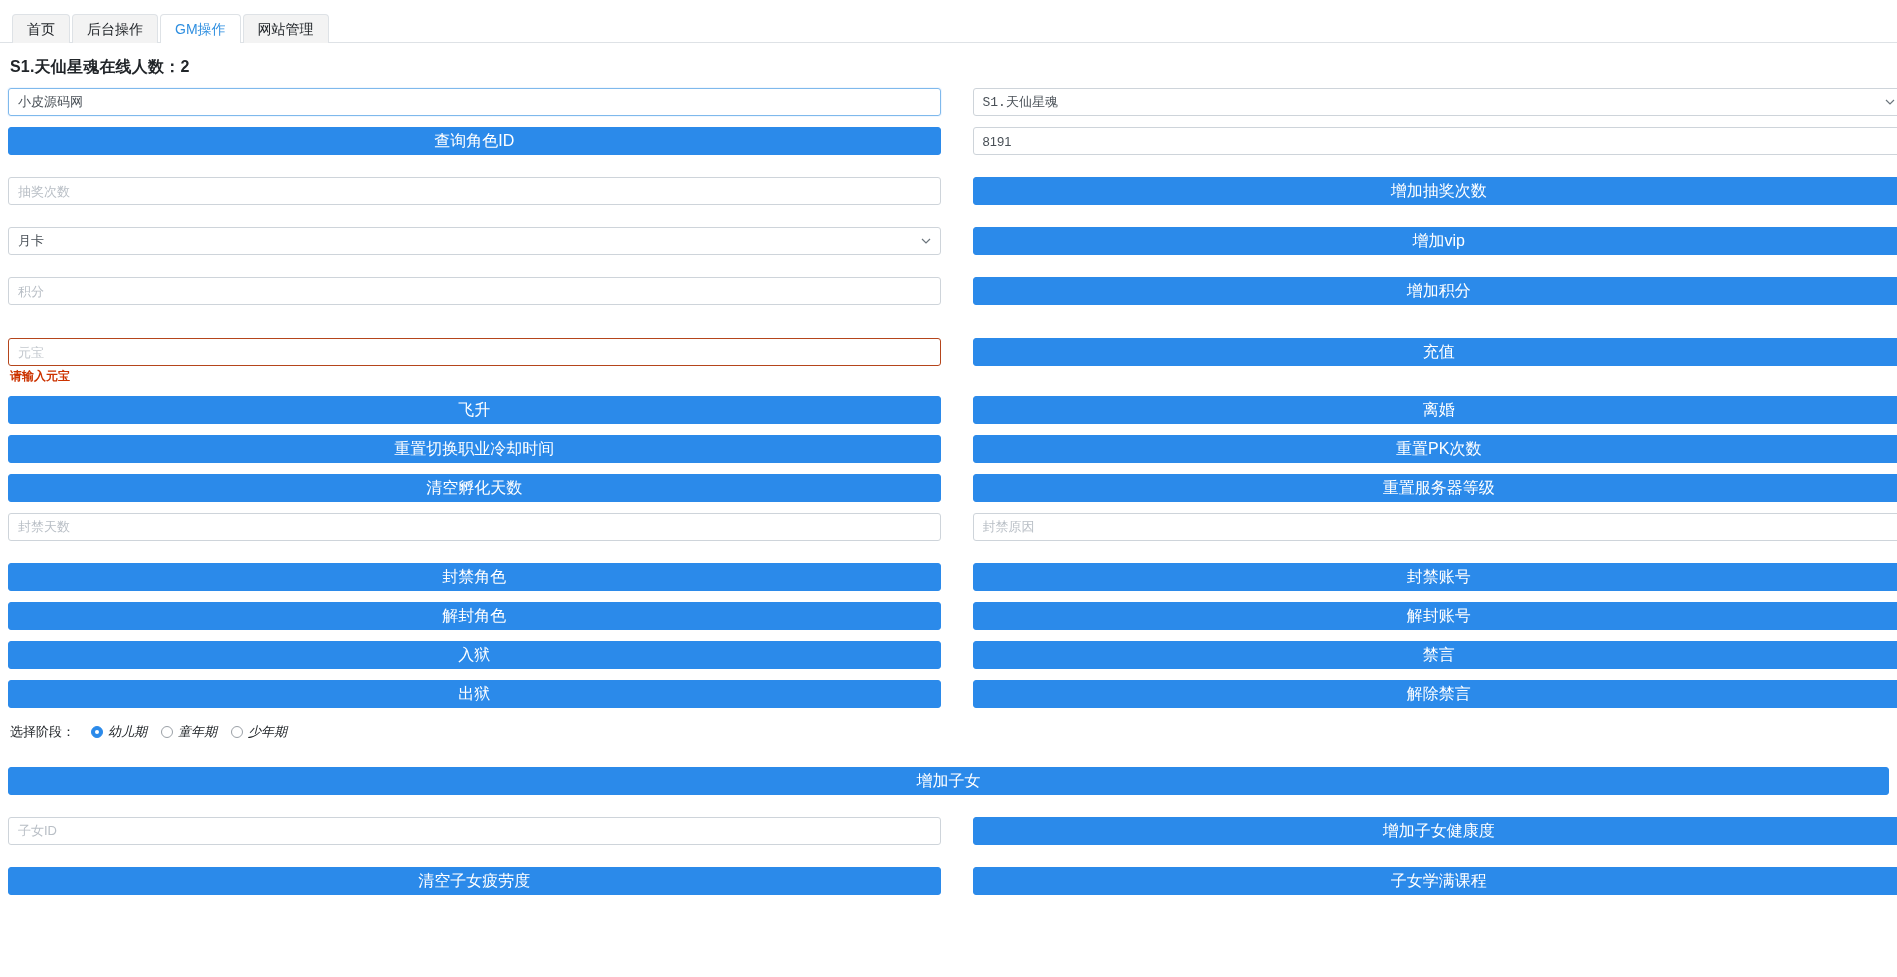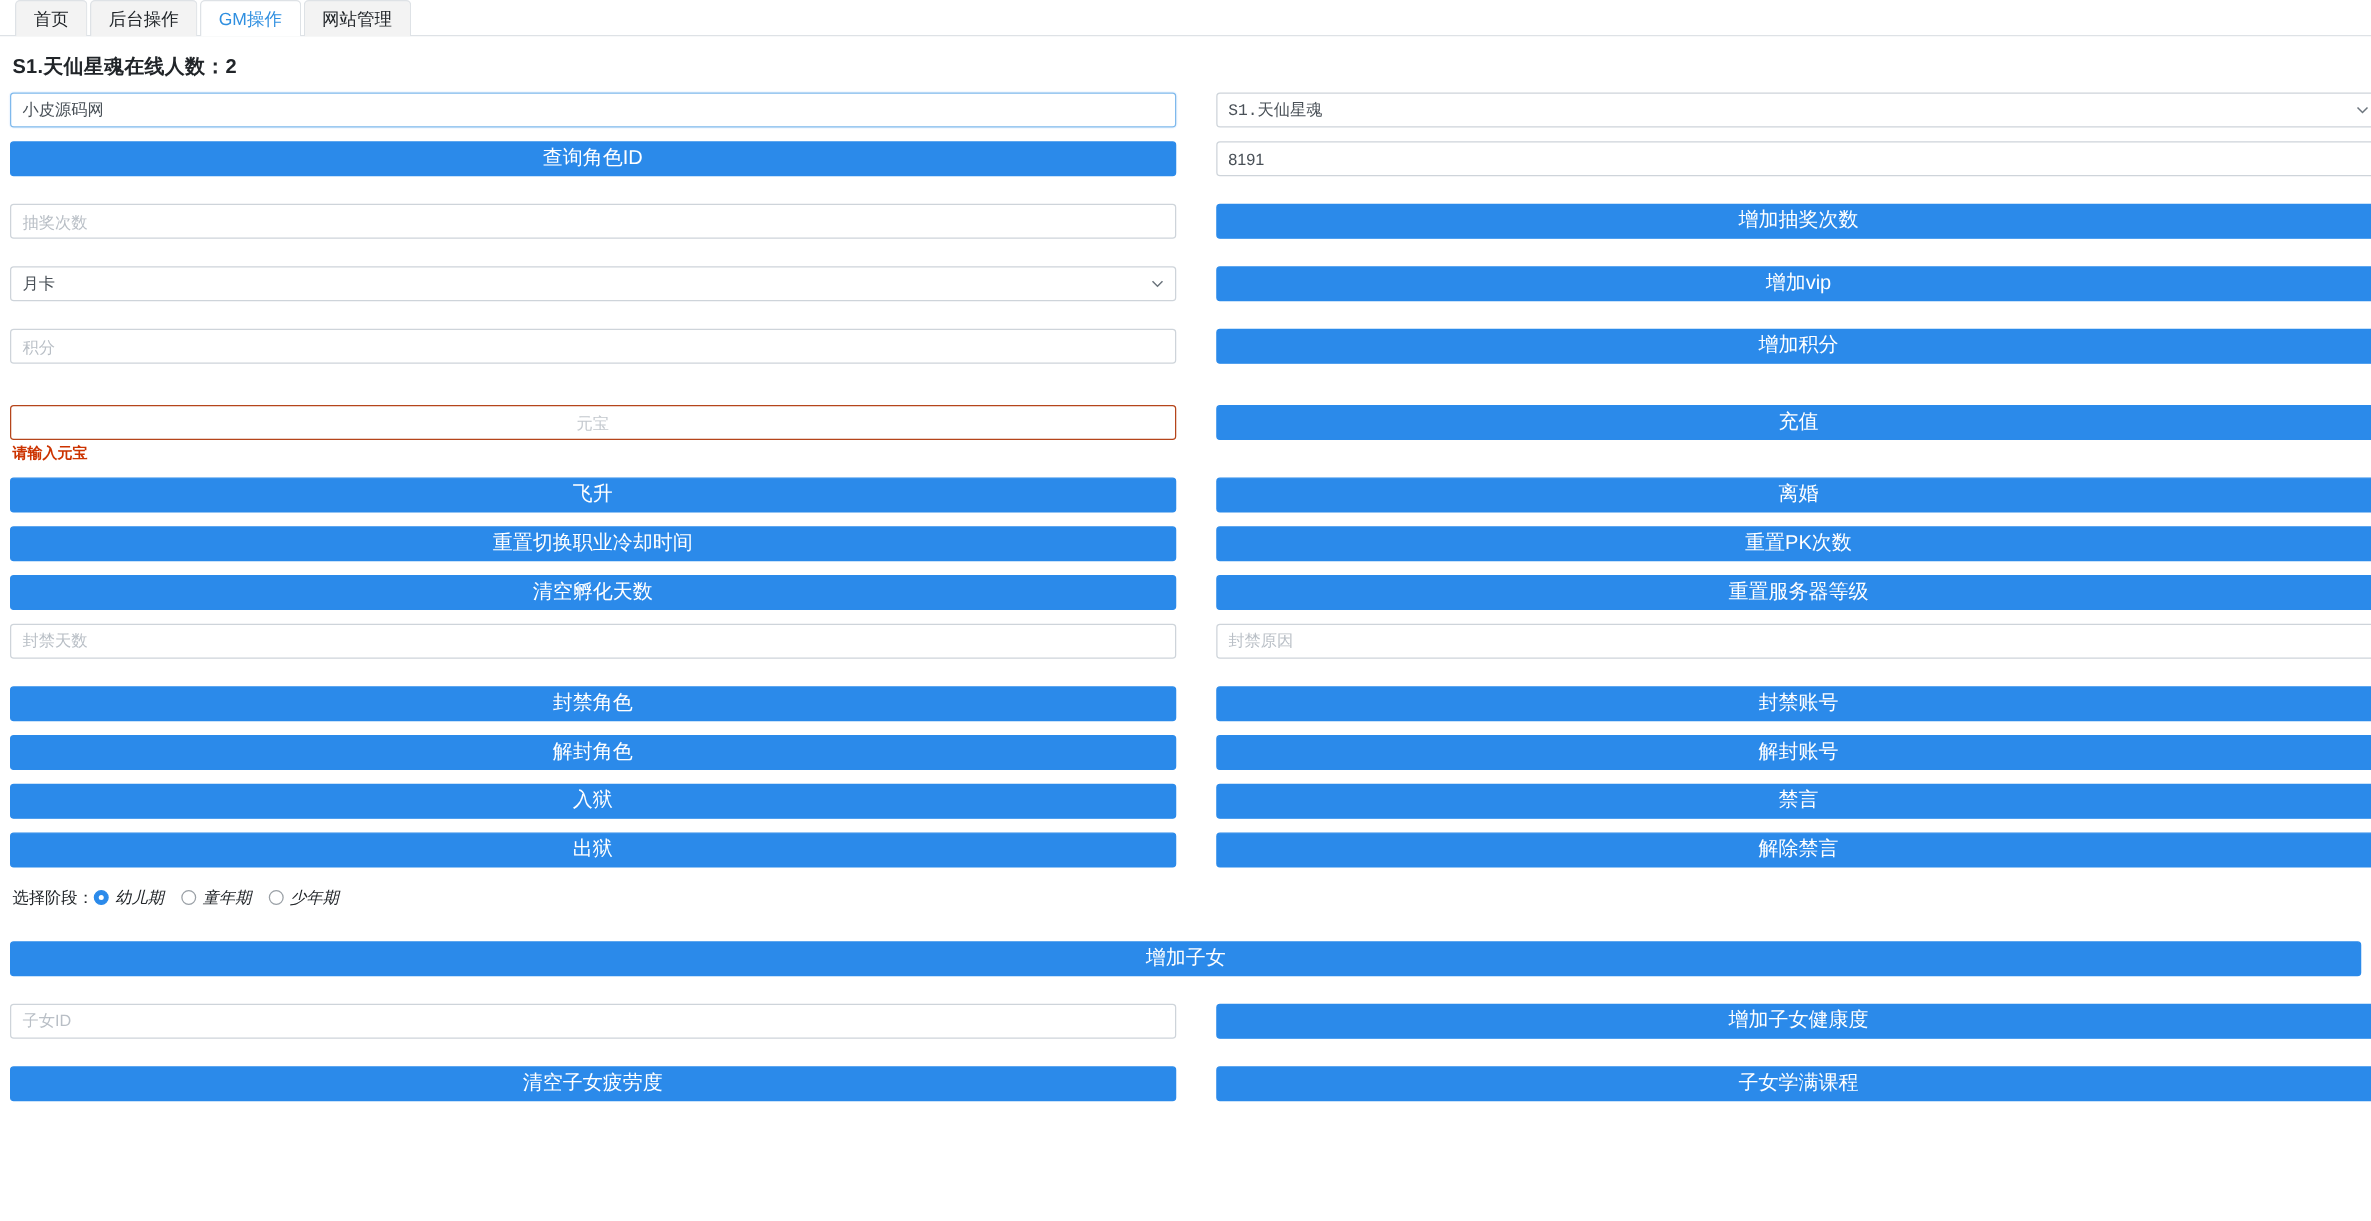--- a/index.html
+++ b/index.html
@@ -15,21 +15,21 @@
     color: #212529;
     overflow-x: hidden;
   }
 
   
   .tabbar {
     display: flex;
     align-items: flex-end;
     border-bottom: 1px solid #dee2e6;
     padding-left: 12px;
-    height: 29px;
+    height: 43px;
     box-sizing: border-box;
   }
   .tab {
     font-size: 14px;
     line-height: 1;
     padding: 7px 14px 7px 14px;
     margin-right: 2px;
     border: 1px solid transparent;
     border-bottom: none;
     border-radius: 4px 4px 0 0;
@@ -98,21 +98,20 @@
     border-radius: 3px;
     outline: none;
   }
   .inp::placeholder { color: #b9bfc6; }
   .inp.focused {
     border-color: #7fb9ec;
     box-shadow: 0 0 0 1px rgba(0,123,255,.06);
   }
   .inp.invalid {
     border-color: #b5451b;
-    text-align: center;
   }
   .inp.invalid::placeholder { color: #c3c8ce; }
 
   .sel-wrap { position: relative; width: 100%; }
   .sel {
     display: block;
     width: 100%;
     height: 28px;
     box-sizing: border-box;
     padding: 4px 26px 4px 9px;
@@ -166,21 +165,21 @@
 
   
   .radio-row {
     display: flex;
     align-items: center;
     gap: 0;
     padding: 4px 0 4px 2px;
     font-size: 13px;
     color: #212529;
   }
-  .radio-label-lead { }
+  .radio-label-lead { margin-right: 16px; }
   .radio-item {
     display: inline-flex;
     align-items: center;
     margin-right: 14px;
     cursor: pointer;
     font-style: italic;
   }
   .radio-dot {
     width: 12px;
     height: 12px;

